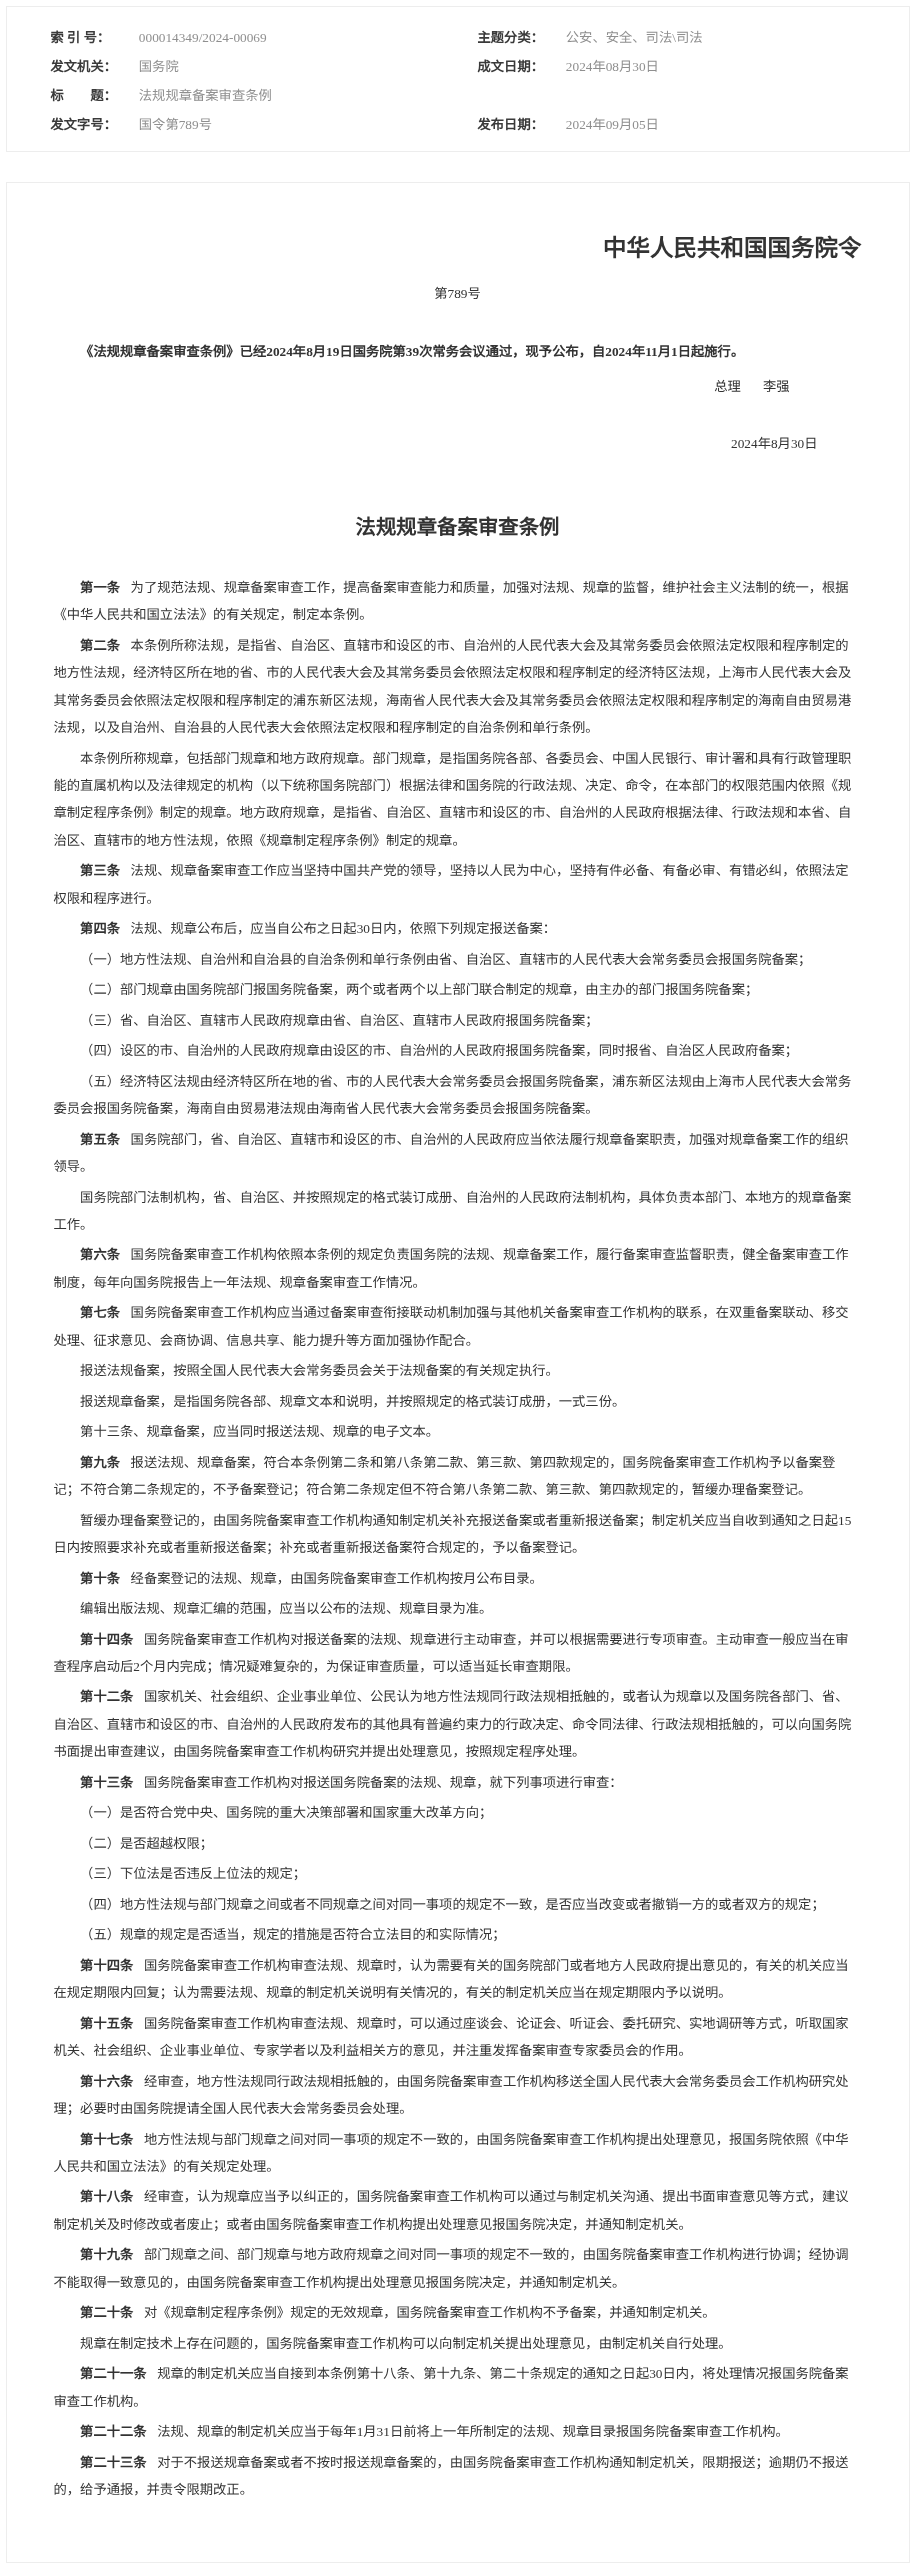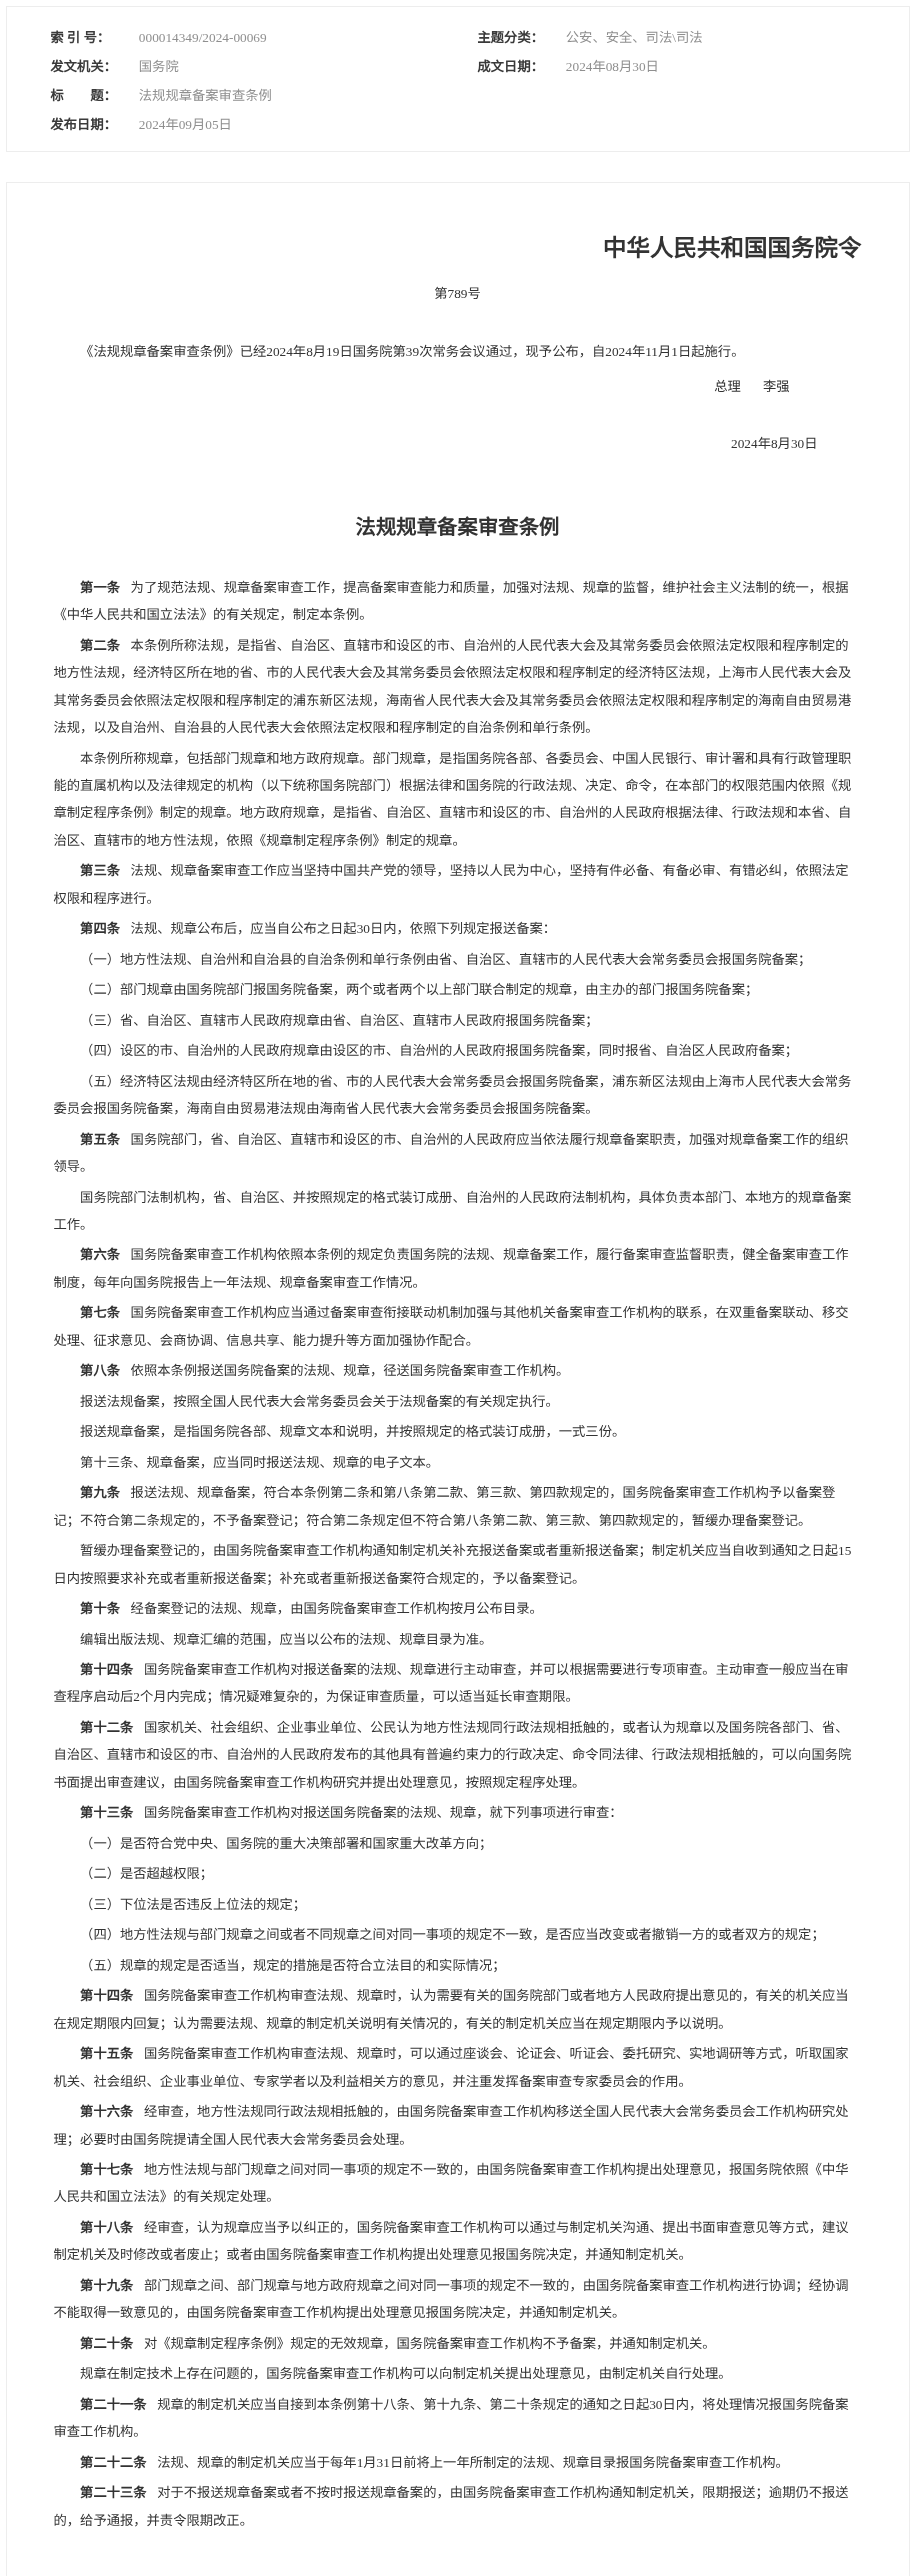--- a/index.html
+++ b/index.html
@@ -41,20 +41,21 @@
     font-weight:700;
     color:#333;
     margin:9.4px 0 20.4px;
   }
   .decree-number{text-align:center;font-size:13.3px;color:#333;margin:0 0 36px;}
   .decree-body{
     font-size:13.3px;
     line-height:27.4px;
     text-indent:2em;
     margin:0 0 6.3px;
+    font-weight:bold;
   }
   .sign-line{text-align:right;font-size:13.3px;line-height:29px;color:#333;}
   .sign-line.name{padding-right:72px;}
   .sign-line.date{padding-right:44px;margin-top:28px;}
   .signer-title{margin-right:22px;}
   .reg-title{
     text-align:center;
     font-size:20.4px;
     font-weight:700;
     color:#333;
@@ -97,20 +98,24 @@
     </div>
     <div class="meta-row">
       <div>
         <span class="meta-label">标　　题：</span>
         <span class="meta-value">法规规章备案审查条例</span>
       </div>
       <div></div>
     </div>
     <div class="meta-row">
       <div>
+        <span class="meta-label">发文字号：</span>
+        <span class="meta-value">国令第789号</span>
+      </div>
+      <div>
         <span class="meta-label">发布日期：</span>
         <span class="meta-value">2024年09月05日</span>
       </div>
     </div>
   </div>
 
   <div class="card doc-card">
     <h1 class="decree-title">中华人民共和国国务院令</h1>
     <div class="decree-number">第789号</div>
 
@@ -131,21 +136,20 @@
         <p class="law-para"><b>第四条</b>法规、规章公布后，应当自公布之日起30日内，依照下列规定报送备案：</p>
         <p class="law-para">（一）地方性法规、自治州和自治县的自治条例和单行条例由省、自治区、直辖市的人民代表大会常务委员会报国务院备案；</p>
         <p class="law-para">（二）部门规章由国务院部门报国务院备案，两个或者两个以上部门联合制定的规章，由主办的部门报国务院备案；</p>
         <p class="law-para">（三）省、自治区、直辖市人民政府规章由省、自治区、直辖市人民政府报国务院备案；</p>
         <p class="law-para">（四）设区的市、自治州的人民政府规章由设区的市、自治州的人民政府报国务院备案，同时报省、自治区人民政府备案；</p>
         <p class="law-para">（五）经济特区法规由经济特区所在地的省、市的人民代表大会常务委员会报国务院备案，浦东新区法规由上海市人民代表大会常务委员会报国务院备案，海南自由贸易港法规由海南省人民代表大会常务委员会报国务院备案。</p>
         <p class="law-para"><b>第五条</b>国务院部门，省、自治区、直辖市和设区的市、自治州的人民政府应当依法履行规章备案职责，加强对规章备案工作的组织领导。</p>
         <p class="law-para">国务院部门法制机构，省、自治区、并按照规定的格式装订成册、自治州的人民政府法制机构，具体负责本部门、本地方的规章备案工作。</p>
         <p class="law-para"><b>第六条</b>国务院备案审查工作机构依照本条例的规定负责国务院的法规、规章备案工作，履行备案审查监督职责，健全备案审查工作制度，每年向国务院报告上一年法规、规章备案审查工作情况。</p>
         <p class="law-para"><b>第七条</b>国务院备案审查工作机构应当通过备案审查衔接联动机制加强与其他机关备案审查工作机构的联系，在双重备案联动、移交处理、征求意见、会商协调、信息共享、能力提升等方面加强协作配合。</p>
-        <p class="law-para"><b>第八条</b>依照本条例报送国务院备案的法规、规章，径送国务院备案审查工作机构。</p>
         <p class="law-para">报送法规备案，按照全国人民代表大会常务委员会关于法规备案的有关规定执行。</p>
         <p class="law-para">报送规章备案，是指国务院各部、规章文本和说明，并按照规定的格式装订成册，一式三份。</p>
         <p class="law-para">第十三条、规章备案，应当同时报送法规、规章的电子文本。</p>
         <p class="law-para"><b>第九条</b>报送法规、规章备案，符合本条例第二条和第八条第二款、第三款、第四款规定的，国务院备案审查工作机构予以备案登记；不符合第二条规定的，不予备案登记；符合第二条规定但不符合第八条第二款、第三款、第四款规定的，暂缓办理备案登记。</p>
         <p class="law-para">暂缓办理备案登记的，由国务院备案审查工作机构通知制定机关补充报送备案或者重新报送备案；制定机关应当自收到通知之日起15日内按照要求补充或者重新报送备案；补充或者重新报送备案符合规定的，予以备案登记。</p>
         <p class="law-para"><b>第十条</b>经备案登记的法规、规章，由国务院备案审查工作机构按月公布目录。</p>
         <p class="law-para">编辑出版法规、规章汇编的范围，应当以公布的法规、规章目录为准。</p>
         <p class="law-para"><b>第十四条</b>国务院备案审查工作机构对报送备案的法规、规章进行主动审查，并可以根据需要进行专项审查。主动审查一般应当在审查程序启动后2个月内完成；情况疑难复杂的，为保证审查质量，可以适当延长审查期限。</p>
         <p class="law-para"><b>第十二条</b>国家机关、社会组织、企业事业单位、公民认为地方性法规同行政法规相抵触的，或者认为规章以及国务院各部门、省、自治区、直辖市和设区的市、自治州的人民政府发布的其他具有普遍约束力的行政决定、命令同法律、行政法规相抵触的，可以向国务院书面提出审查建议，由国务院备案审查工作机构研究并提出处理意见，按照规定程序处理。</p>
         <p class="law-para"><b>第十三条</b>国务院备案审查工作机构对报送国务院备案的法规、规章，就下列事项进行审查：</p>

